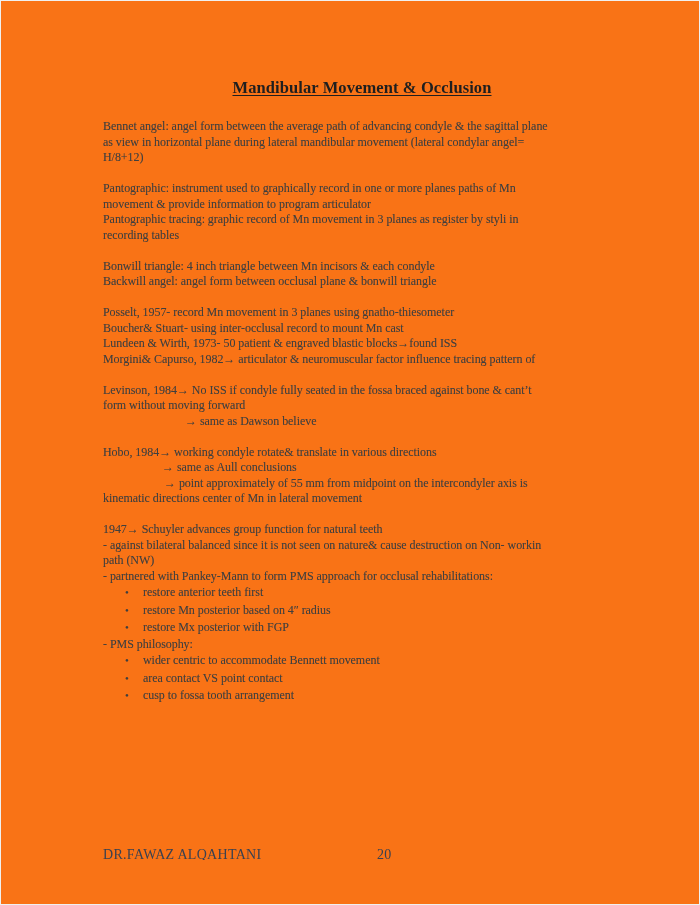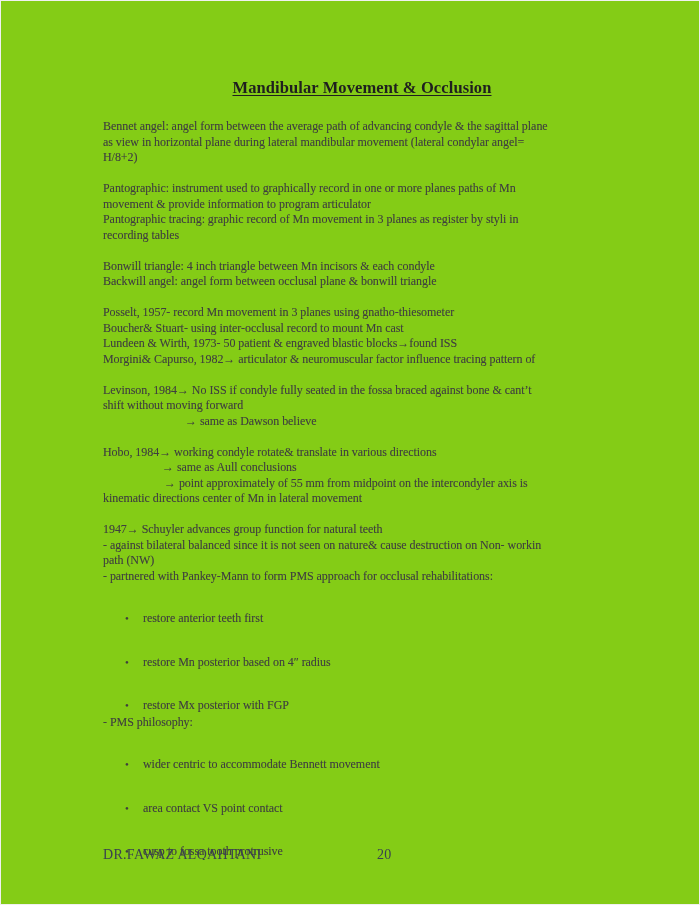--- a/index.html
+++ b/index.html
@@ -5,21 +5,21 @@
   html,body{margin:0;padding:0;}
   body{
     width:700px;height:905px;
     background:#ffffff;
     font-family:"Liberation Serif","DejaVu Serif",serif;
     position:relative;
     overflow:hidden;
   }
   .page{
     position:absolute;inset:0;
-    background:#84cc16;
+    background:#f97316;
     box-shadow:inset 0 0 0 1px #f0f0f0;
   }
   .title{
     position:absolute;
     top:78px;left:103px;width:518px;
     margin:0;
     text-align:center;
     font-size:16.5px;
     font-weight:bold;
     color:#1f1f1f;
@@ -41,21 +41,21 @@
     white-space:nowrap;
   }
   .line.bullet{line-height:17.5px;}
   .line.bullet .dot{
     display:inline-block;
     width:18px;
     padding-left:0;
     text-align:left;
     font-size:11px;
   }
-  .line.bullet{padding-left:22px;margin-top:26px;}
+  .line.bullet{padding-left:22px;}
   .footer{
     position:absolute;
     left:103px;top:847px;width:518px;height:13px;
     overflow:hidden;
     font-size:14px;
     color:#3a4150;
     letter-spacing:0.3px;
   }
   .footer .author{position:absolute;left:0;top:0;}
   .footer .pageno{position:absolute;left:274px;top:0;}
@@ -63,61 +63,61 @@
 </head>
 <body>
 
 <div class="page">
   <h1 class="title">Mandibular Movement &amp; Occlusion</h1>
 
   <div class="doc-body" id="doc-body">
       <div class="para">
         <div class="line">Bennet angel: angel form between the average path of advancing condyle &amp; the sagittal plane</div>
         <div class="line">as view in horizontal plane during lateral mandibular movement (lateral condylar angel=</div>
-        <div class="line">H/8+2)</div>
+        <div class="line">H/8+12)</div>
       </div>
       <div class="para">
         <div class="line">Pantographic: instrument used to graphically record in one or more planes paths of Mn</div>
         <div class="line">movement &amp; provide information to program articulator</div>
         <div class="line">Pantographic tracing: graphic record of Mn movement in 3 planes as register by styli in</div>
         <div class="line">recording tables</div>
       </div>
       <div class="para">
         <div class="line">Bonwill triangle: 4 inch triangle between Mn incisors &amp; each condyle</div>
         <div class="line">Backwill angel: angel form between occlusal plane &amp; bonwill triangle</div>
       </div>
       <div class="para">
         <div class="line">Posselt, 1957- record Mn movement in 3 planes using gnatho-thiesometer</div>
         <div class="line">Boucher&amp; Stuart- using inter-occlusal record to mount Mn cast</div>
         <div class="line">Lundeen &amp; Wirth, 1973- 50 patient &amp; engraved blastic blocks→found ISS</div>
         <div class="line">Morgini&amp; Capurso, 1982→ articulator &amp; neuromuscular factor influence tracing pattern of</div>
       </div>
       <div class="para">
         <div class="line">Levinson, 1984→ No ISS if condyle fully seated in the fossa braced against bone &amp; cant’t</div>
-        <div class="line">shift without moving forward</div>
+        <div class="line">form without moving forward</div>
         <div class="line" style="padding-left: 82px;">→ same as Dawson believe</div>
       </div>
       <div class="para">
         <div class="line">Hobo, 1984→ working condyle rotate&amp; translate in various directions</div>
         <div class="line" style="padding-left: 59px;">→ same as Aull conclusions</div>
         <div class="line" style="padding-left: 61px;">→ point approximately of 55 mm from midpoint on the intercondyler axis is</div>
         <div class="line">kinematic directions center of Mn in lateral movement</div>
       </div>
       <div class="para">
         <div class="line">1947→ Schuyler advances group function for natural teeth</div>
         <div class="line">- against bilateral balanced since it is not seen on nature&amp; cause destruction on Non- workin</div>
         <div class="line">path (NW)</div>
         <div class="line">- partnered with Pankey-Mann to form PMS approach for occlusal rehabilitations:</div>
         <div class="line bullet"><span class="dot">•</span><span>restore anterior teeth first</span></div>
         <div class="line bullet"><span class="dot">•</span><span>restore Mn posterior based on 4″ radius</span></div>
         <div class="line bullet"><span class="dot">•</span><span>restore Mx posterior with FGP</span></div>
         <div class="line">- PMS philosophy:</div>
         <div class="line bullet"><span class="dot">•</span><span>wider centric to accommodate Bennett movement</span></div>
         <div class="line bullet"><span class="dot">•</span><span>area contact VS point contact</span></div>
-        <div class="line bullet"><span class="dot">•</span><span>cusp to fossa tooth protrusive</span></div>
+        <div class="line bullet"><span class="dot">•</span><span>cusp to fossa tooth arrangement</span></div>
       </div>
     </div>
 
   <div class="footer">
     <span class="author">DR.FAWAZ ALQAHTANI</span>
     <span class="pageno">20</span>
   </div>
 </div>
 
 </body></html>

